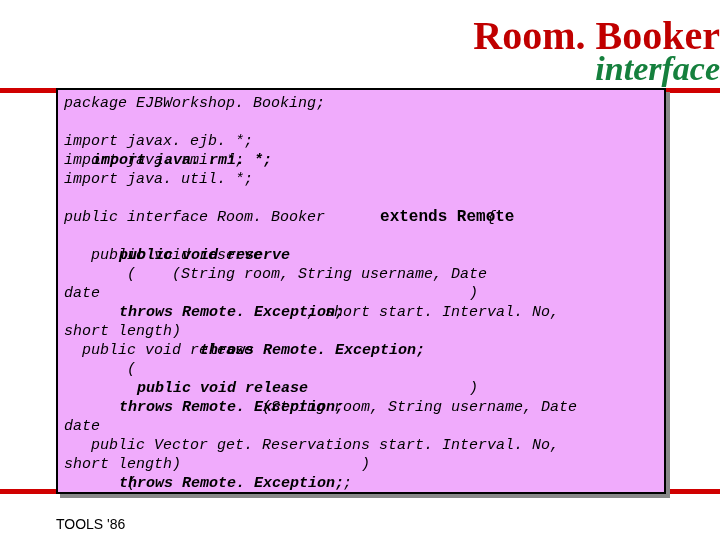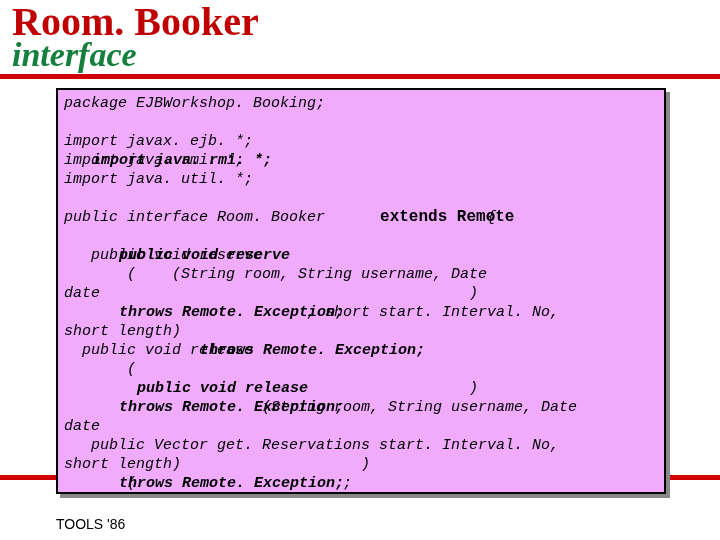--- a/index.html
+++ b/index.html
@@ -11,22 +11,22 @@
     font-family: "Times New Roman", serif;
     background: #fff;
   }
   .slide {
     width: 720px;
     height: 540px;
     position: relative;
     box-sizing: border-box;
   }
   .title-block {
-    text-align: left;
-    padding-top: 2px;
+    text-align: right;
+    padding-top: 16px;
     margin-left: 12px;
   }
   .title1 {
     font-size: 40px;
     font-weight: bold;
     color: #c00000;
     line-height: 1.0;
   }
   .title2 {
     font-size: 34px;

